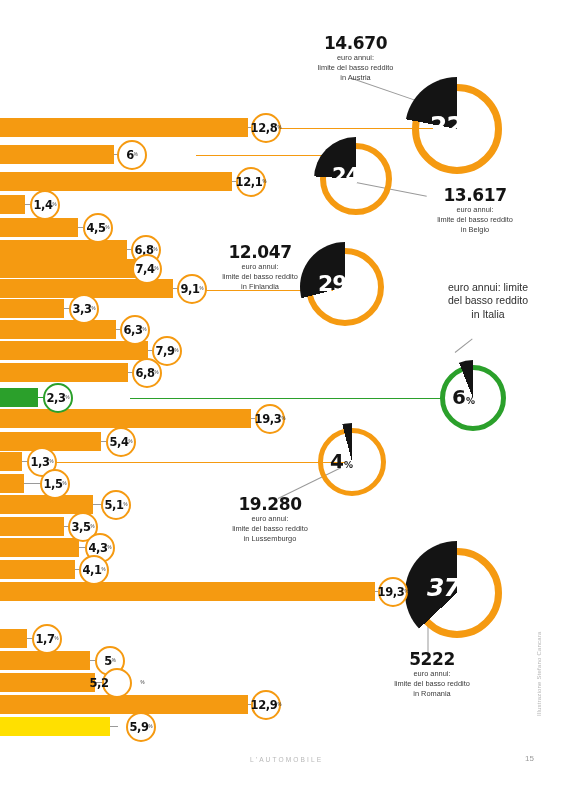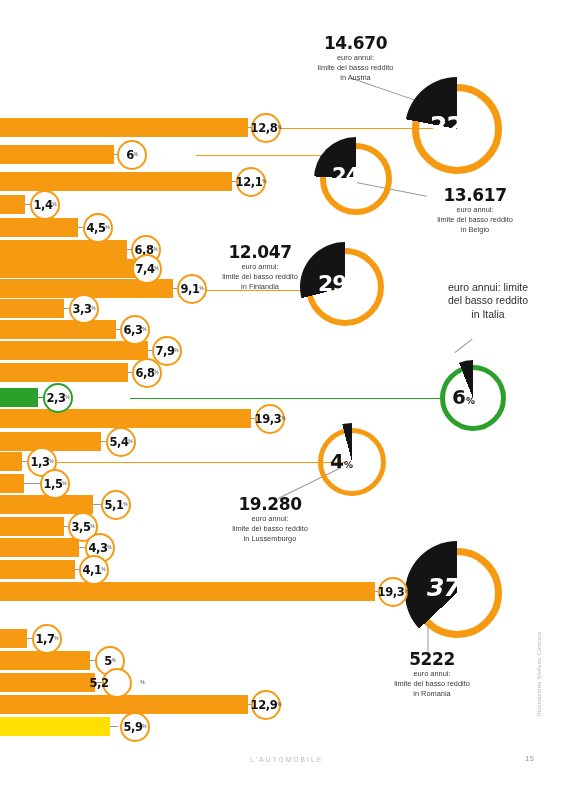--- a/index.html
+++ b/index.html
@@ -342,21 +342,21 @@
       <div class="stub" style="left:248px; width:8px;"></div>
       <div class="badge" style="left:251px;">
         <span class="bv">12,9</span>
         <span class="bp">%</span>
       </div>
     </div>
 
     <div class="bar-row" style="top:717px; width:580px;">
       <div class="bar yellow" style="width:110px;"></div>
       <div class="stub" style="left:110px; width:8px;"></div>
-      <div class="badge" style="left:120px;">
+      <div class="badge" style="left:126px;">
         <span class="bv">5,9</span>
         <span class="bp">%</span>
       </div>
     </div>
 
   </div>
 
   <div class="donut" style="left:412px; top:84px; width:90px; height:90px;">
     <div class="ring" style="width:90px; height:90px; border-width:7px; border-color:#F59A11;"></div>
 

